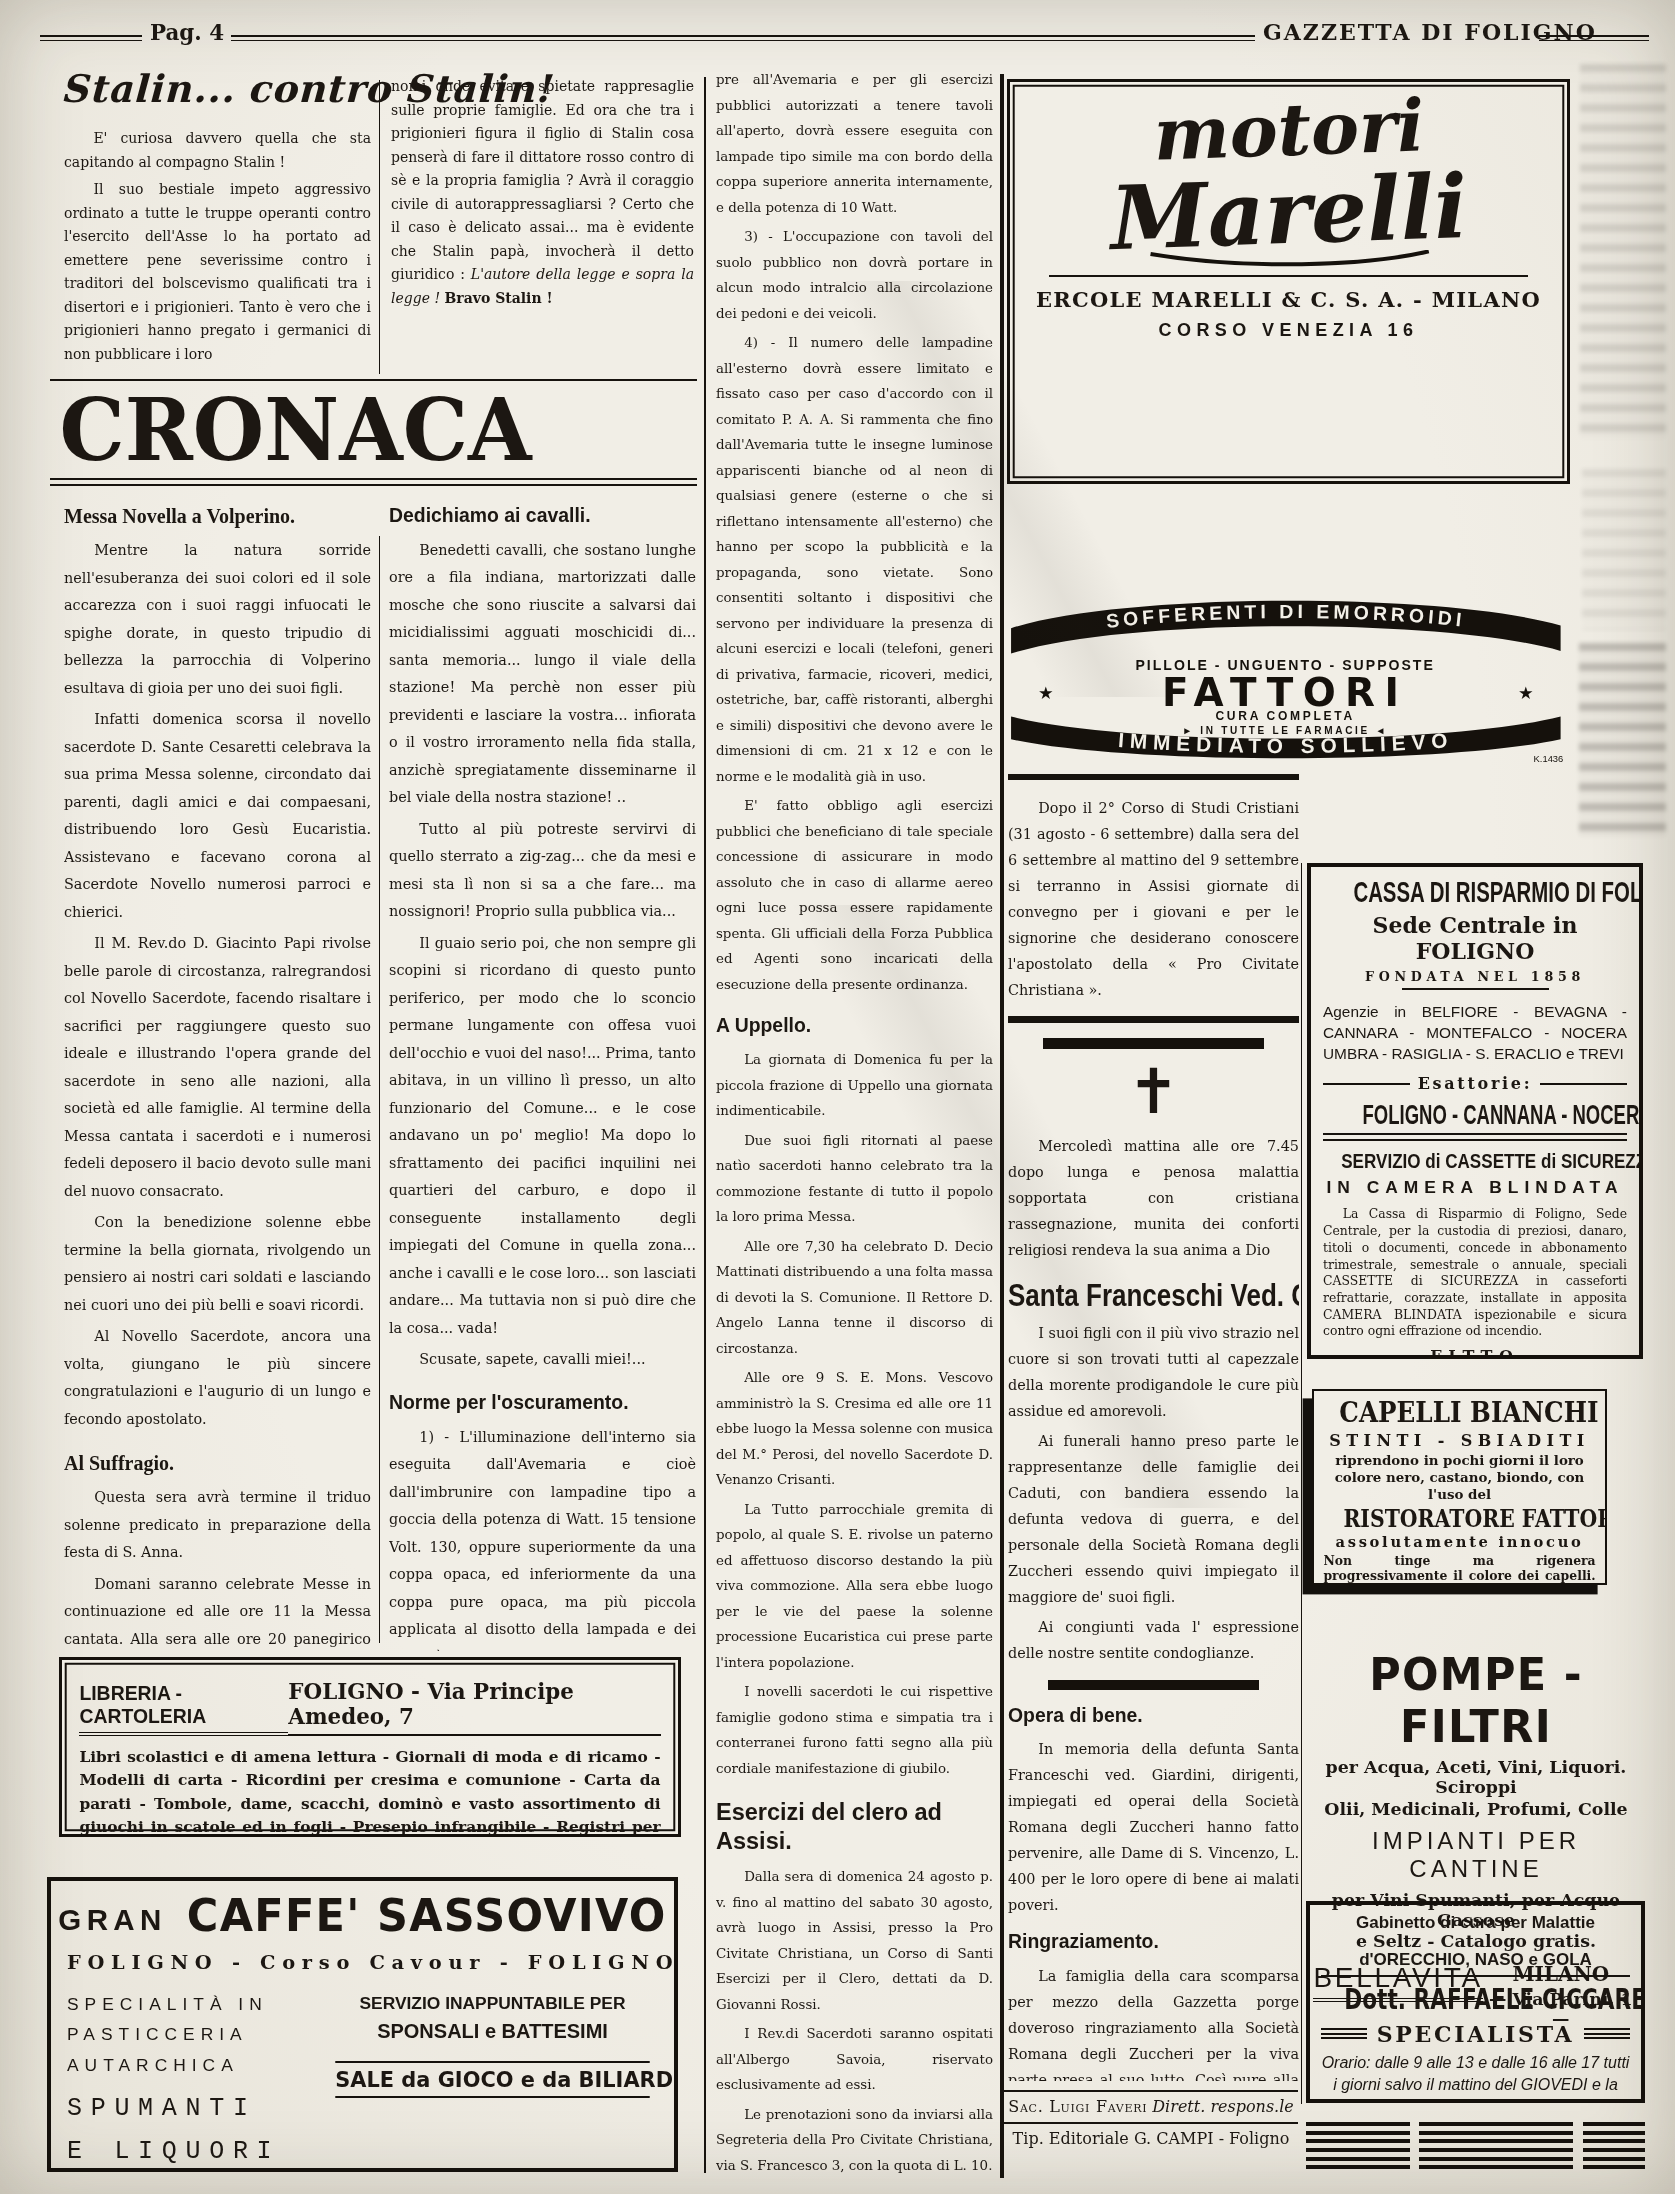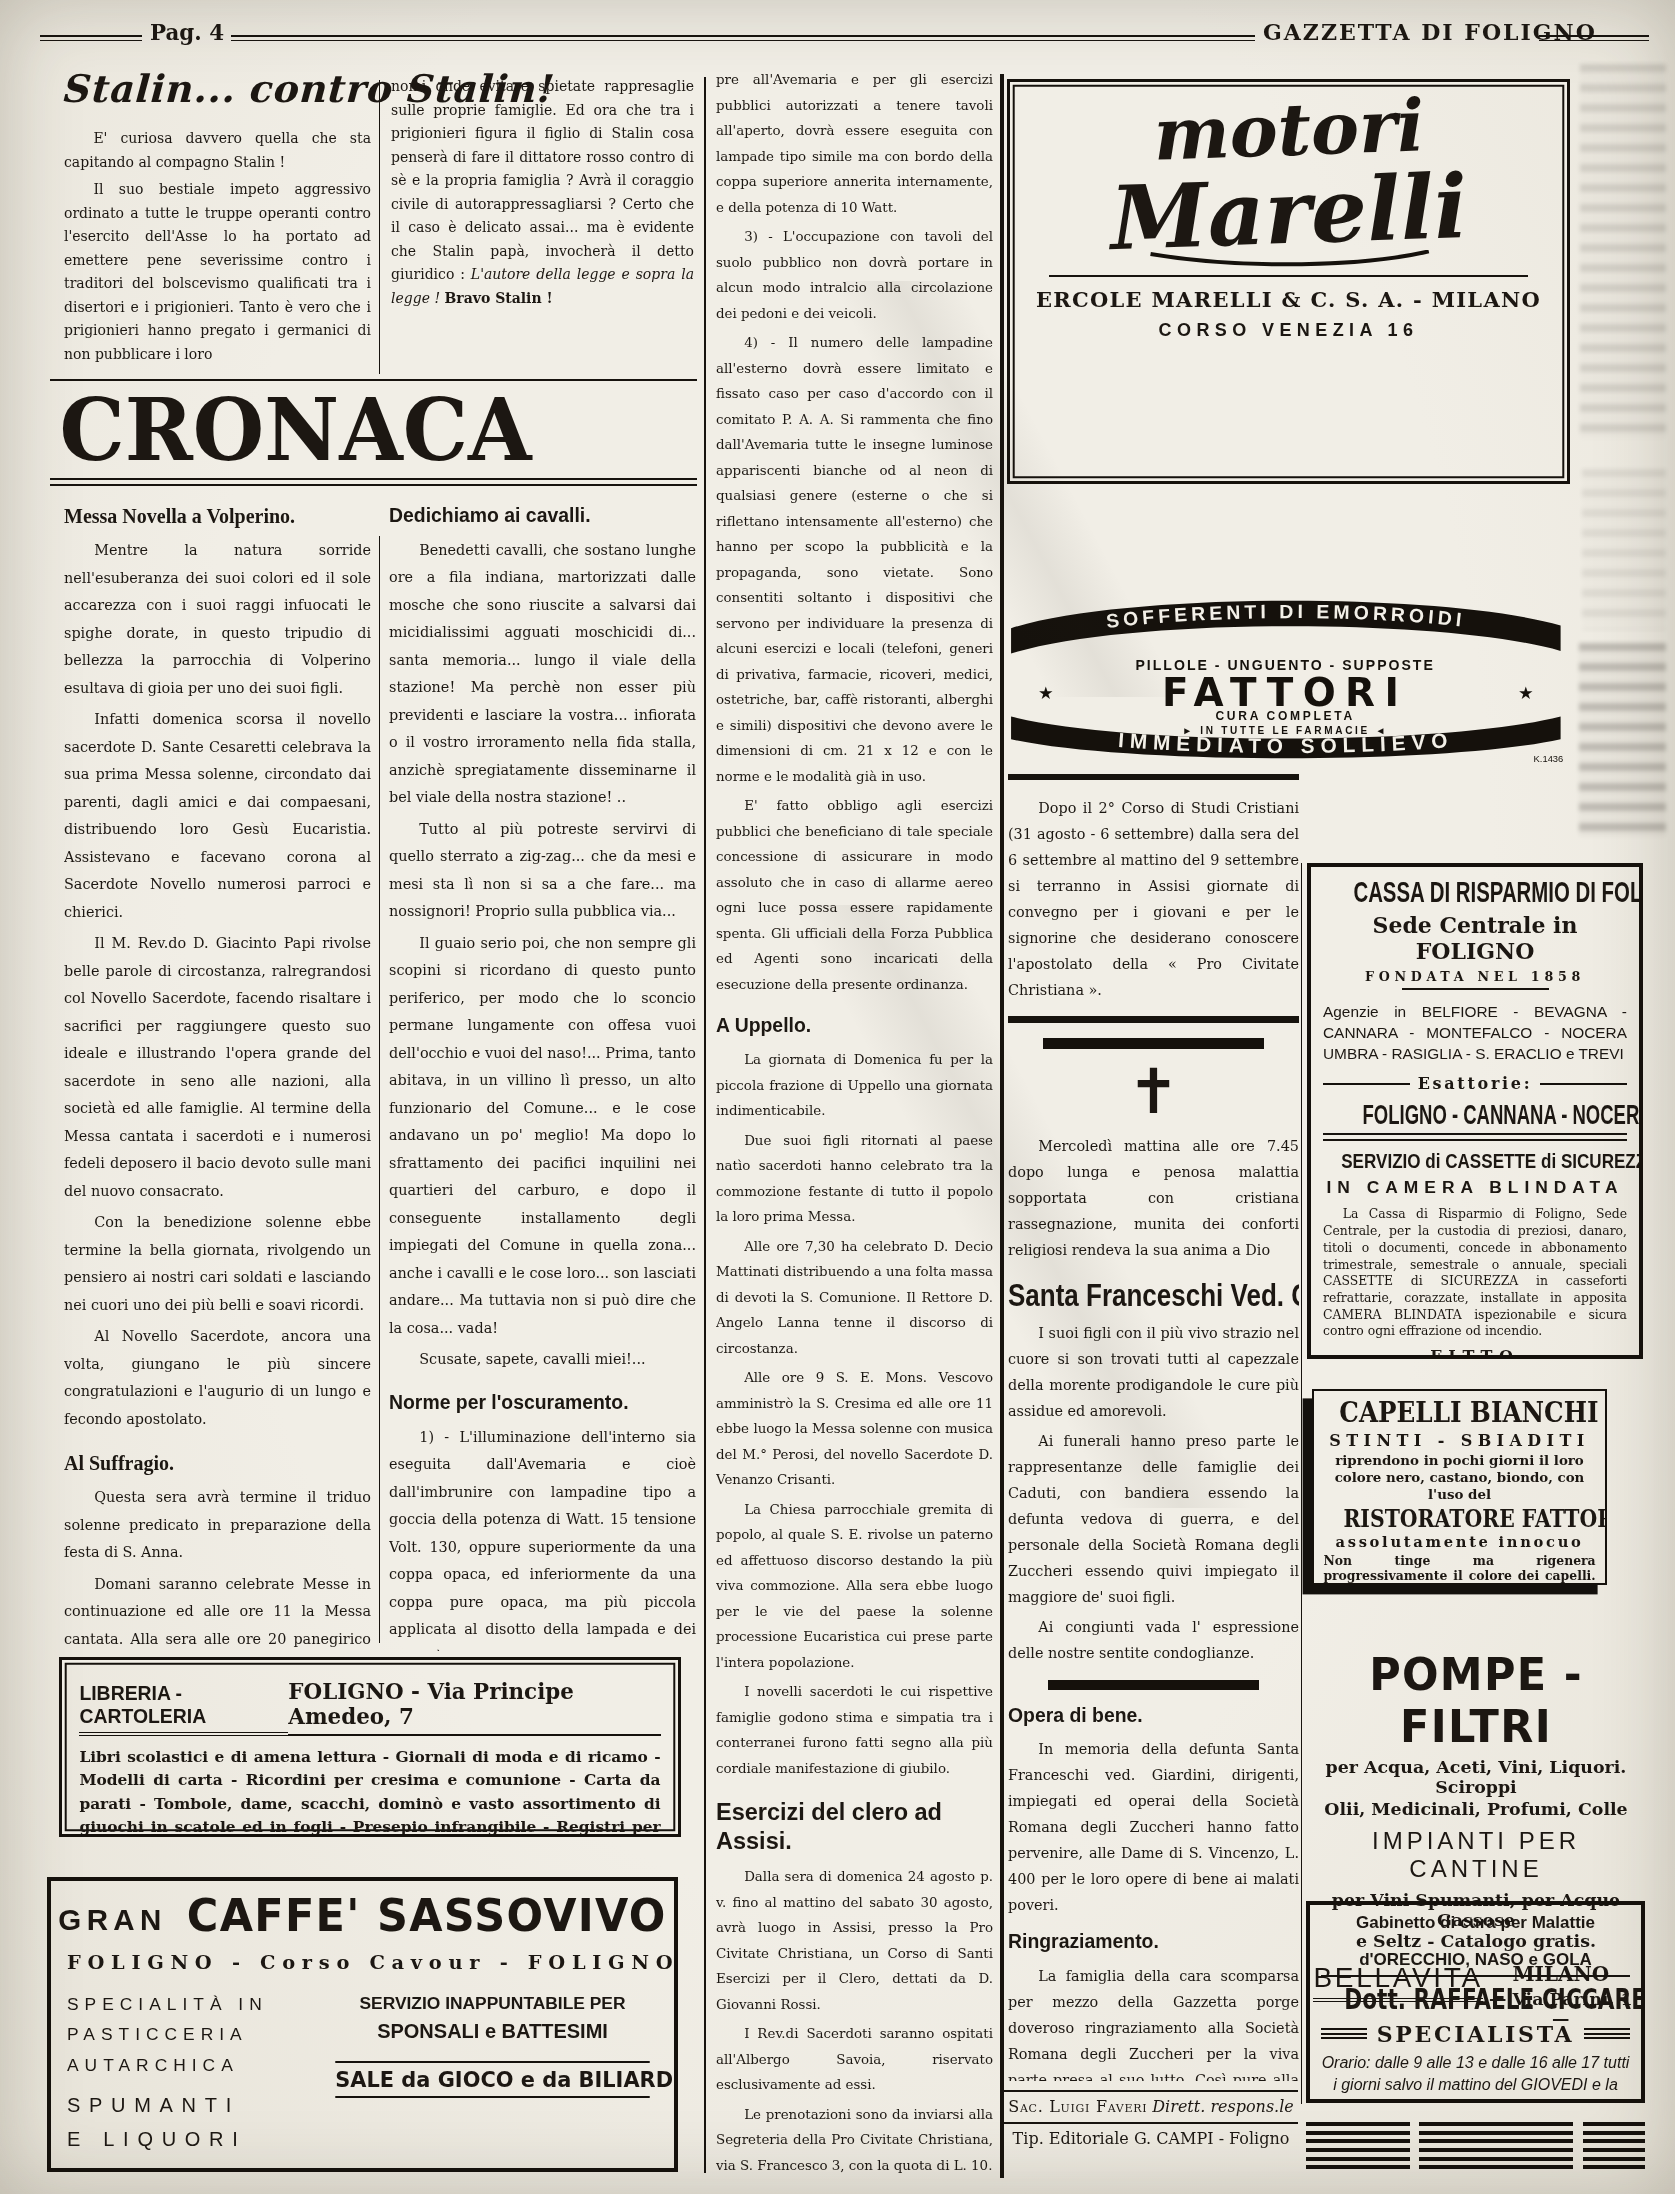--- a/index.html
+++ b/index.html
@@ -106,21 +106,21 @@
   
   #sasso{border:4.7px solid #15110c;padding:9.4px 16px;}
   .sas-row1{display:flex;align-items:baseline;gap:20px;justify-content:center;}
   .sas-gran{font-family:"Liberation Sans",sans-serif;font-size:29.5px;font-weight:bold;letter-spacing:5.4px;}
   .sas-title{font-family:"DejaVu Sans",sans-serif;font-size:43px;font-weight:bold;letter-spacing:1.3px;transform:scaleY(1.05);white-space:nowrap;}
   .sas-addr{font-size:19.4px;font-weight:bold;letter-spacing:6.7px;text-align:center;margin-top:10.7px;white-space:nowrap;}
   .sas-cols{display:flex;margin-top:14.7px;}
   .sas-left{width:44%;}
   .sas-right{width:56%;text-align:center;}
   .sas-spec{font-size:17.4px;letter-spacing:6px;line-height:1.75;font-family:"Liberation Sans",sans-serif;}
-  .sas-spum{font-size:20px;letter-spacing:8.7px;line-height:1.7;font-family:Liberation Sans, sans-serif;margin-top:8px;}
+  .sas-spum{font-size:25px;letter-spacing:8.7px;line-height:1.7;font-family:Liberation Mono, monospace;margin-top:8px;}
   .sas-serv1{font-family:"Liberation Sans",sans-serif;font-size:17.4px;font-weight:bold;margin-top:4px;}
   .sas-serv2{font-family:"Liberation Sans",sans-serif;font-size:20px;font-weight:bold;margin-top:6.7px;}
   .sas-sale{font-family:"DejaVu Sans",sans-serif;font-size:22px;font-weight:bold;margin-top:17.4px;padding:4px 0;
             border-top:2.7px solid #15110c;border-bottom:2.7px solid #15110c;white-space:nowrap;transform:scaleX(.95);transform-origin:center;}
   
   .stripes{background:repeating-linear-gradient(#15110c 0 4px, rgba(0,0,0,0) 4px 8.7px);}
   .ghost{opacity:.16;filter:blur(2px);background:repeating-linear-gradient(180deg, rgba(25,20,15,.8) 0 8px, rgba(25,20,15,.12) 8px 20px);}
   .streak{background:linear-gradient(62deg, rgba(0,0,0,0) 42%, rgba(40,34,24,.07) 50%, rgba(0,0,0,0) 58%);}
 </style>
 </head>
@@ -187,21 +187,21 @@
   <div class="abs c3-body" style="left:716px;top:67px;width:277px;height:2108px;overflow:hidden;">
     <p class="noind">pre all'Avemaria e per gli esercizi pubblici autorizzati a tenere tavoli all'aperto, dovrà essere eseguita con lampade tipo simile ma con bordo della coppa superiore annerita internamente, e della potenza di 10 Watt.</p>
     <p>3) - L'occupazione con tavoli del suolo pubblico non dovrà portare in alcun modo intralcio alla circolazione dei pedoni e dei veicoli.</p>
     <p>4) - Il numero delle lampadine all'esterno dovrà essere limitato e fissato caso per caso d'accordo con il comitato P. A. A. Si rammenta che fino dall'Avemaria tutte le insegne luminose appariscenti bianche od al neon di qualsiasi genere (esterne o che si riflettano intensamente all'esterno) che hanno per scopo la pubblicità e la propaganda, sono vietate. Sono consentiti soltanto i dispositivi che servono per individuare la presenza di alcuni esercizi e locali (telefoni, generi di privativa, farmacie, ricoveri, medici, ostetriche, bar, caffè ristoranti, alberghi e simili) dispositivi che devono avere le dimensioni di cm. 21 x 12 e con le norme e le modalità già in uso.</p>
     <p>E' fatto obbligo agli esercizi pubblici che beneficiano di tale speciale concessione di assicurare in modo assoluto che in caso di allarme aereo ogni luce possa essere rapidamente spenta. Gli ufficiali della Forza Pubblica ed Agenti sono incaricati della esecuzione della presente ordinanza.</p>
     <div class="h-sans mt">A Uppello.</div>
     <p>La giornata di Domenica fu per la piccola frazione di Uppello una giornata indimenticabile.</p>
     <p>Due suoi figli ritornati al paese natìo sacerdoti hanno celebrato tra la commozione festante di tutto il popolo la loro prima Messa.</p>
     <p>Alle ore 7,30 ha celebrato D. Decio Mattinati distribuendo a una folta massa di devoti la S. Comunione. Il Rettore D. Angelo Lanna tenne il discorso di circostanza.</p>
     <p>Alle ore 9 S. E. Mons. Vescovo amministrò la S. Cresima ed alle ore 11 ebbe luogo la Messa solenne con musica del M.° Perosi, del novello Sacerdote D. Venanzo Crisanti.</p>
-    <p>La Chiesa parrocchiale gremita di popolo, al quale S. E. rivolse un paterno ed affettuoso discorso destando la più viva commozione. Alla sera ebbe luogo per le vie del paese la solenne processione Eucaristica cui prese parte l'intera popolazione.</p>
+    <p>La Tutto parrocchiale gremita di popolo, al quale S. E. rivolse un paterno ed affettuoso discorso destando la più viva commozione. Alla sera ebbe luogo per le vie del paese la solenne processione Eucaristica cui prese parte l'intera popolazione.</p>
     <p>I novelli sacerdoti le cui rispettive famiglie godono stima e simpatia tra i conterranei furono fatti segno alla più cordiale manifestazione di giubilo.</p>
     <div class="h-sans h-big mt">Esercizi del clero ad Assisi.</div>
     <p>Dalla sera di domenica 24 agosto p. v. fino al mattino del sabato 30 agosto, avrà luogo in Assisi, presso la Pro Civitate Christiana, un Corso di Santi Esercizi per il Clero, dettati da D. Giovanni Rossi.</p>
     <p>I Rev.di Sacerdoti saranno ospitati all'Albergo Savoia, riservato esclusivamente ad essi.</p>
     <p>Le prenotazioni sono da inviarsi alla Segreteria della Pro Civitate Christiana, via S. Francesco 3, con la quota di L. 10.</p>
 
   </div>
 
   <div class="abs c4-body" style="left:1008px;top:774px;width:291px;height:1307px;overflow:hidden;">
     <div class="rule" style="height:6px;"></div>

